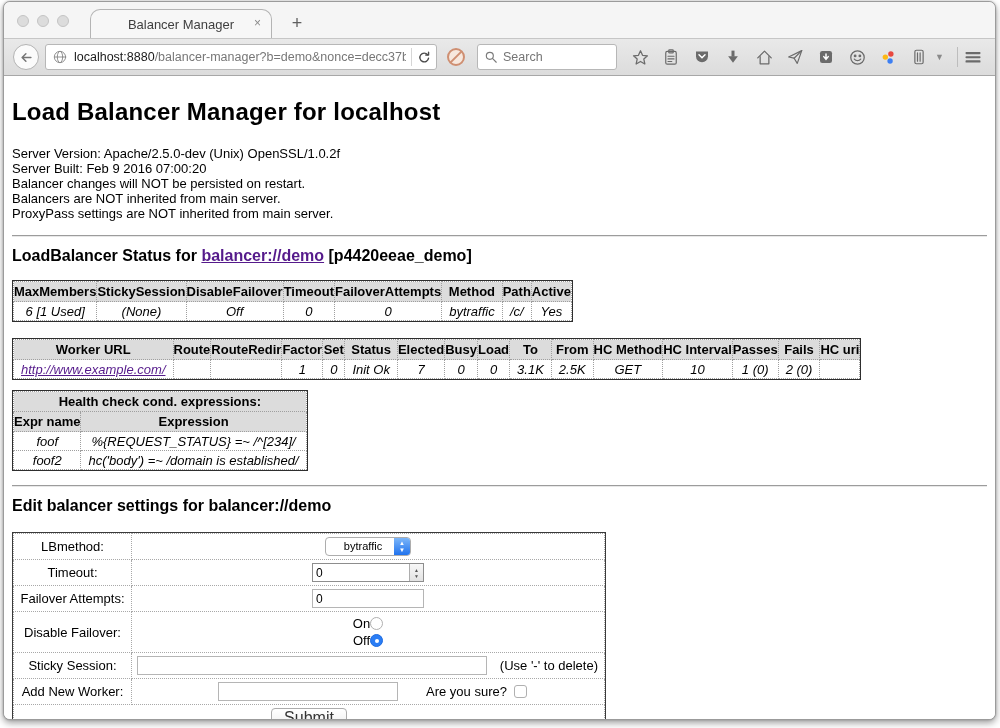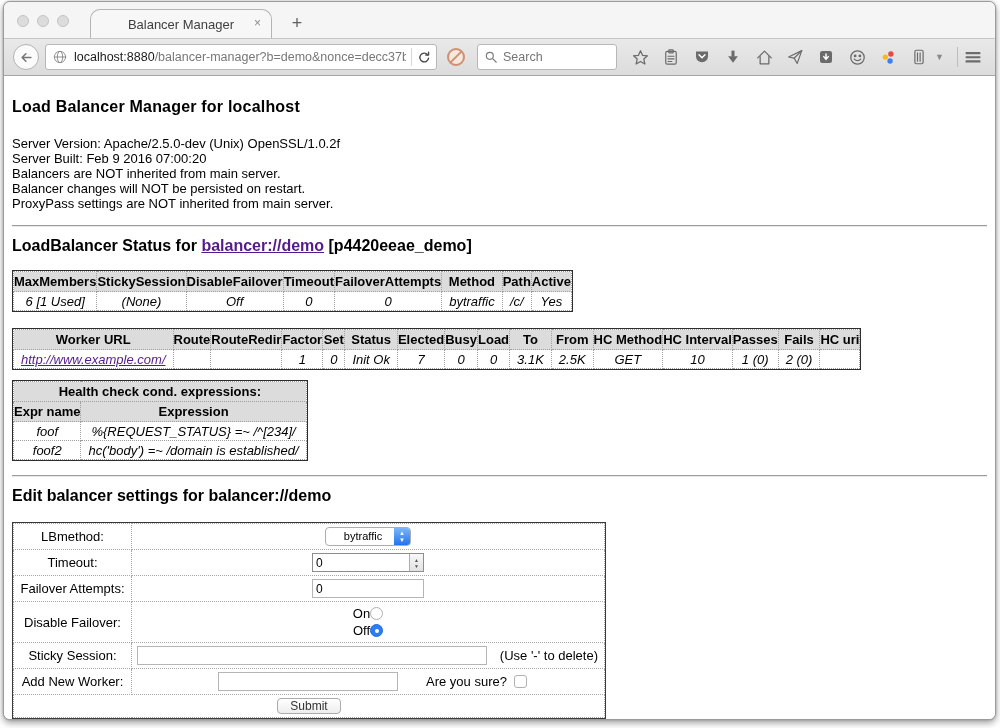--- a/index.html
+++ b/index.html
@@ -44,21 +44,21 @@
     display:flex; align-items:center; padding:0 6px; flex:0 0 auto; }
   .searchbar input { border:none; outline:none; width:100px; font-size:12.5px; color:#444;
     font-family:"Liberation Sans", sans-serif; margin-left:5px; background:transparent; }
   .iconstrip { display:flex; align-items:center; margin-left:12px; gap:9px; }
   .tbicon { width:22px; height:22px; display:flex; align-items:center; justify-content:center; }
   .caret { font-size:9px; color:#8a8a8a; margin-left:-4px; }
   .stripdiv { width:1px; height:20px; background:#bdbdbd; margin:0 4px; }
   .rightcluster { margin-left:auto; display:flex; align-items:center; gap:12px; }
   
   .content { background:#fff; height:644px; padding:14px 8px 0 8px; font-size:13px; color:#000; overflow:hidden; }
-  h1.pagetitle { font-size:16px; font-weight:bold; margin:8px 0 20px 0; letter-spacing:.2px; }
+  h1.pagetitle { font-size:24px; font-weight:bold; margin:8px 0 20px 0; letter-spacing:.2px; }
   .svrline { line-height:15px; }
   hr.rule { border:none; border-top:1px solid #9c9c9c; border-bottom:1px solid #e8e8e8; height:0; margin:14px 0 10px 0; }
   h3.sect { font-size:16px; font-weight:bold; margin:4px 0 15px 0; }
   a.vlink { color:#551a8b; text-decoration:underline; }
   .tblwrap { display:inline-block; border:1px solid #2e2e2e; vertical-align:top; }
   table.data { border-collapse:collapse; font-size:13px; }
   table.data th { background:#dcdcdc; font-weight:bold; border:1px dotted #9f9f9f; padding:2px 0; text-align:center; white-space:nowrap; }
   table.data td { border:1px dotted #9f9f9f; padding:1px 7px; text-align:center; white-space:nowrap; height:19px;font-style:italic; }
   td.lcell, th.lcell { text-align:left; }
   .mb16 { margin-bottom:16px; } .mb10 { margin-bottom:10px; }
@@ -76,21 +76,21 @@
   .numwrap { display:inline-flex; align-items:stretch; height:19px; border:1px solid #8d8d8d; background:#fff; vertical-align:middle; }
   .numwrap input { border:none; outline:none; width:96px; font-size:12px; padding:0 3px; font-family:"Liberation Sans", sans-serif; }
   .stepper { width:14px; border-left:1px solid #adadad; background:linear-gradient(#f8f8f8,#e2e2e2);
     display:flex; flex-direction:column; align-items:center; justify-content:center; font-size:5px; color:#555; line-height:1.2; }
   input.txt { height:19px; border:1px solid #b5b5b5; font-size:12px; padding:0 3px; font-family:"Liberation Sans", sans-serif; vertical-align:middle; }
   .radio { display:inline-block; width:13px; height:13px; border-radius:50%; background:#fff; border:1px solid #b0b0b0; vertical-align:-2px; }
   .radio.on { background:#2a7df5; border-color:#1d6be0; position:relative; }
   .radio.on::after { content:""; position:absolute; left:4px; top:4px; width:4px; height:4px; border-radius:50%; background:#fff; }
   .chk { display:inline-block; width:13px; height:13px; border-radius:3px; background:#fff; border:1px solid #b0b0b0; vertical-align:-2px; }
   .dfrow { display:flex; justify-content:center; align-items:center; line-height:17px; }
-  button.submit { font-size:12px; font-family:"Liberation Sans", sans-serif; padding:0 12px;
+  button.submit { font-size:16px; font-family:"Liberation Sans", sans-serif; padding:0 12px;
     border:1px solid #ababab; border-radius:4px; background:linear-gradient(#ffffff,#ededed); color:#333; }
   .stickyrow { display:flex; align-items:center; }
   .stickyrow input { width:350px; margin-left:1px; }
   .stickyhint { margin-left:auto; padding-right:2px; white-space:nowrap; }
   .awrow { display:flex; align-items:center; }
   .awrow input { width:180px; margin-left:82px; }
   .awq { margin-left:28px; }
   .awrow .chk { margin-left:7px; }
   svg.ic { stroke:#6b6b6b; fill:none; stroke-width:1.6; stroke-linecap:round; stroke-linejoin:round; }
 </style>
@@ -227,22 +227,22 @@
     </div>
   </div>
 
   <div class="content">
 
     <h1 class="pagetitle">Load Balancer Manager for localhost</h1>
 
     <div>
       <div class="svrline">Server Version: Apache/2.5.0-dev (Unix) OpenSSL/1.0.2f</div>
       <div class="svrline">Server Built: Feb 9 2016 07:00:20</div>
+      <div class="svrline">Balancer changes will NOT be persisted on restart.</div>
       <div class="svrline">Balancers are NOT inherited from main server.</div>
-      <div class="svrline">Balancer changes will NOT be persisted on restart.</div>
       <div class="svrline">ProxyPass settings are NOT inherited from main server.</div>
     </div>
 
     <hr class="rule">
 
     <h3 class="sect"><span>LoadBalancer Status for </span><a href="#" class="vlink">balancer://demo</a><span> [p4420eeae_demo]</span></h3>
 
     <div class="tblwrap mb16">
       <table class="data">
         <tbody>

